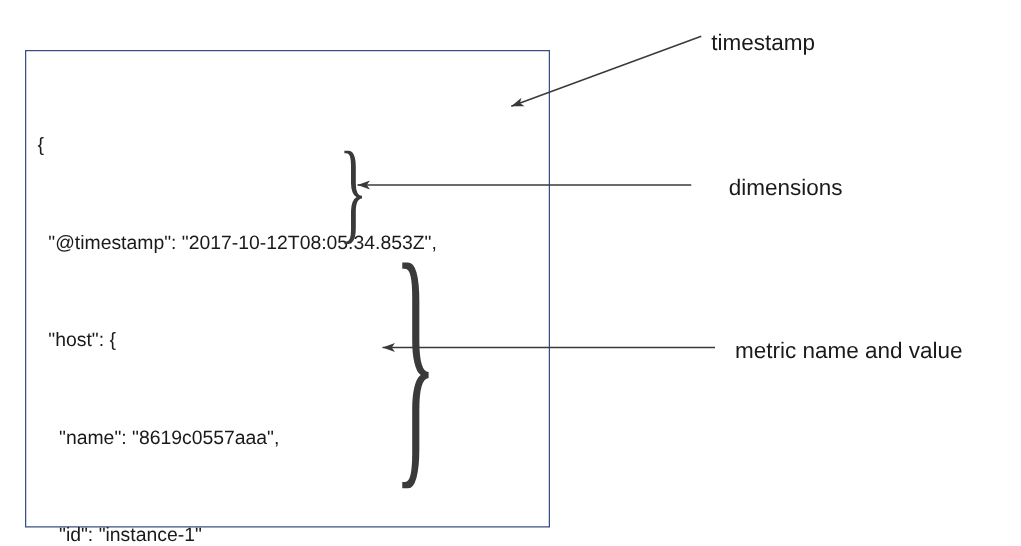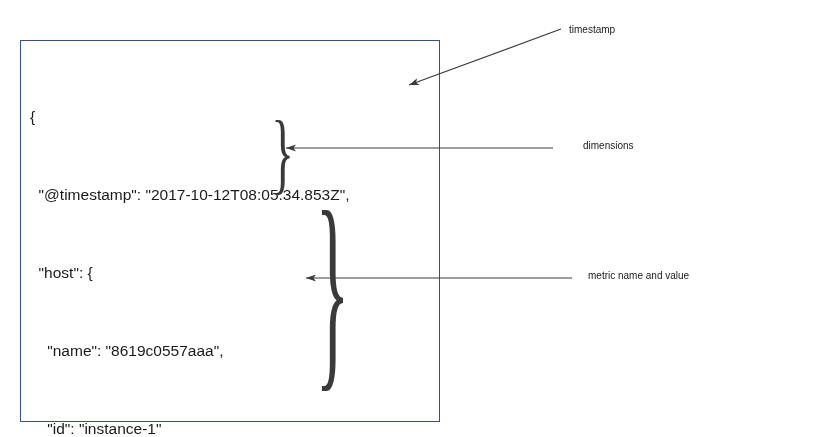--- a/index.html
+++ b/index.html
@@ -74,21 +74,21 @@
     top: 0;
     width: 817px;
     height: 437px;
     pointer-events: none;
   }
 
   
   .annotation-label {
     position: absolute;
     font-family: "Liberation Sans", sans-serif;
-    font-size: 10px;
+    font-size: 18px;
     color: #1a1a1a;
     white-space: nowrap;
   }
   #label-timestamp   { left: 569px; top: 24px; }
   #label-dimensions  { left: 583px; top: 140px; }
   #label-metric      { left: 588px; top: 270px; }
 </style>
 </head>
 <body>
 

